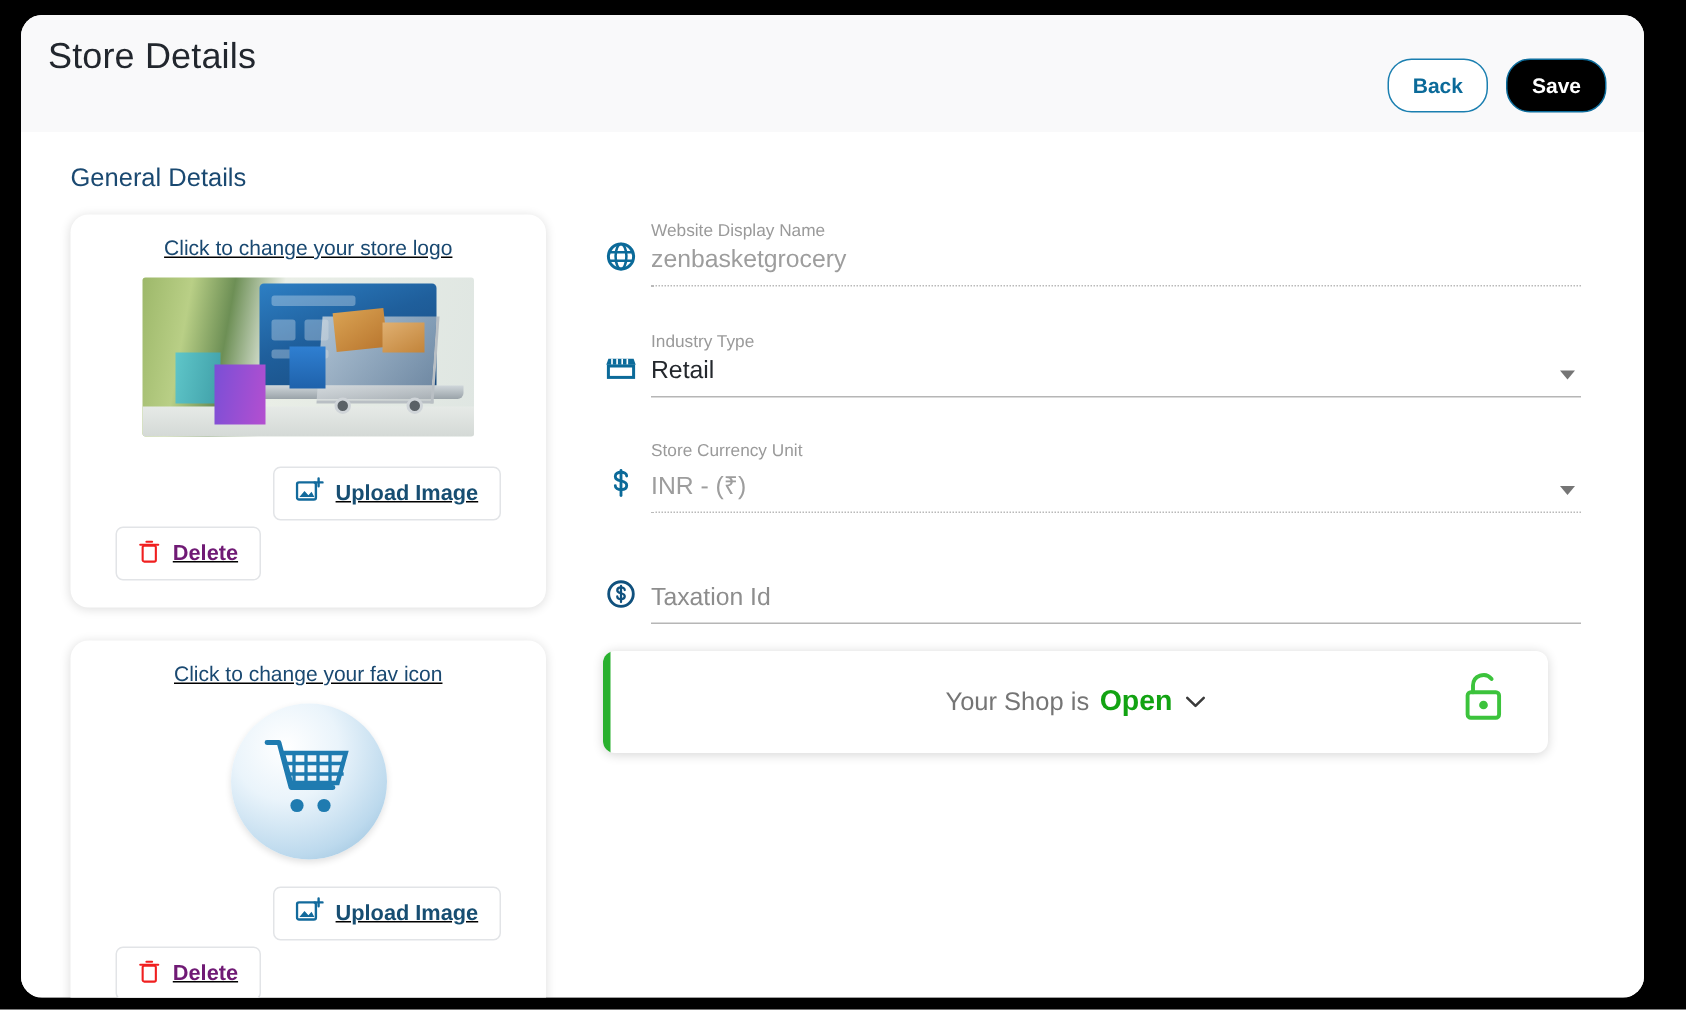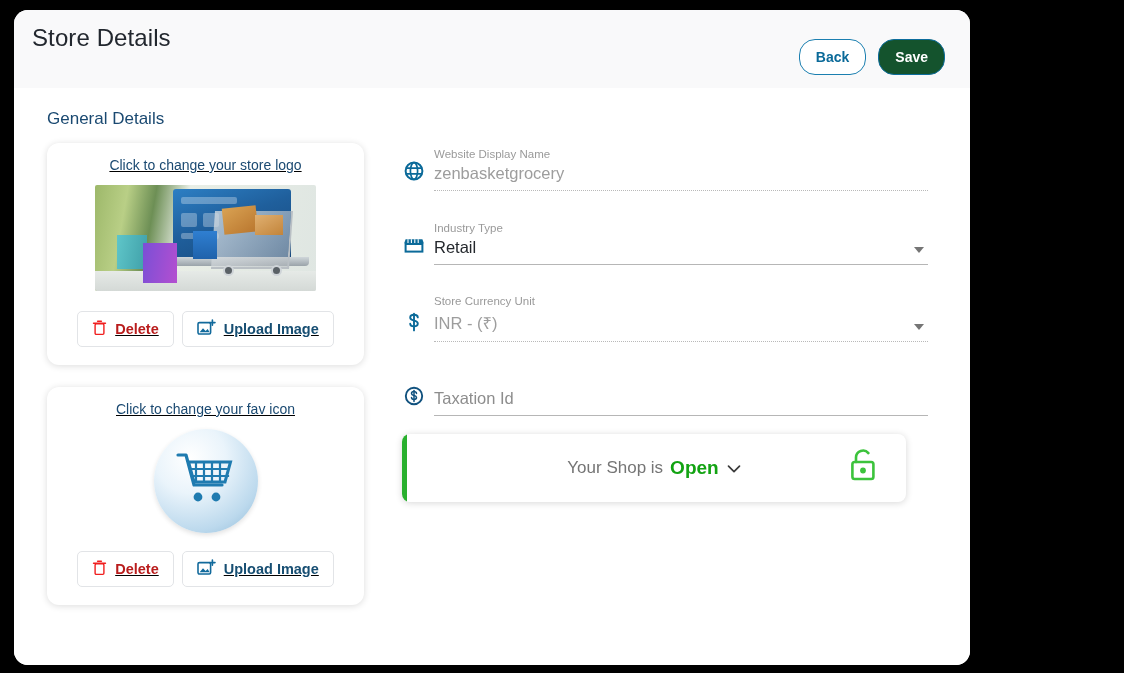--- a/index.html
+++ b/index.html
@@ -9,21 +9,21 @@
     height: 673px;
     background: #000000;
     font-family: "Liberation Sans", sans-serif;
     overflow: hidden;
   }
 
   .page-frame {
     position: absolute;
     left: 14px;
     top: 10px;
-    width: 956px;
+    width: 1082px;
     height: 655px;
     background: #ffffff;
     border-radius: 14px;
     overflow: hidden;
     box-shadow: 0 2px 14px rgba(0,0,0,0.35);
   }
 
   
   .page-header {
     position: relative;
@@ -60,21 +60,21 @@
     padding: 0 16px;
     line-height: 34px;
     text-align: center;
   }
   .btn-back {
     background: #ffffff;
     color: #0b6a99;
     border: 1px solid #1b7fb0;
   }
   .btn-save {
-    background: #14532d;
+    background: #000000;
     color: #ffffff;
     border: 1px solid #0d6d9c;
   }
 
   
   .page-body {
     position: relative;
     background: #ffffff;
     height: 577px;
     padding: 16px 20px 0 18px;
@@ -181,21 +181,21 @@
     background: #ffffff;
     border: 1px solid #e2e4e7;
     border-radius: 5px;
     height: 36px;
     padding: 0 14px;
     font-size: 14.5px;
     font-weight: 700;
     cursor: pointer;
     font-family: "Liberation Sans", sans-serif;
   }
-  .media-btn.delete { color: #b91c1c; }
+  .media-btn.delete { color: #701a75; margin-top: 40px; }
   .media-btn.upload { color: #174e72; }
 
   
   .right-col { flex: 1; padding-top: 4px; padding-right: 22px; }
 
   .field {
     position: relative;
     display: flex;
     align-items: flex-end;
     margin-bottom: 30px;

